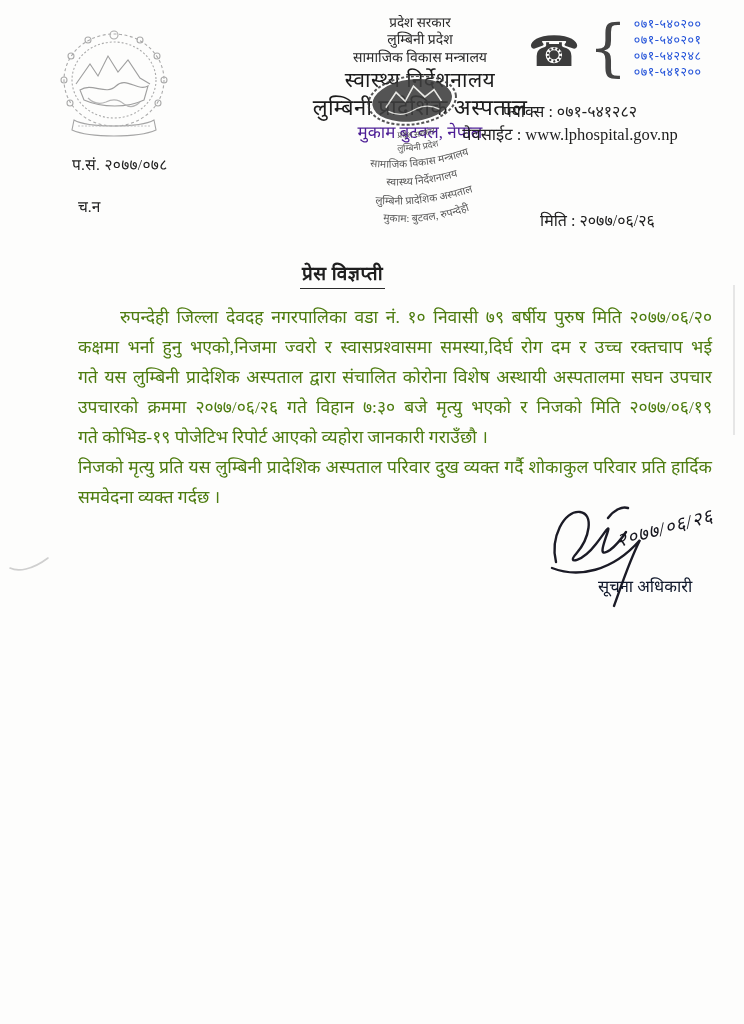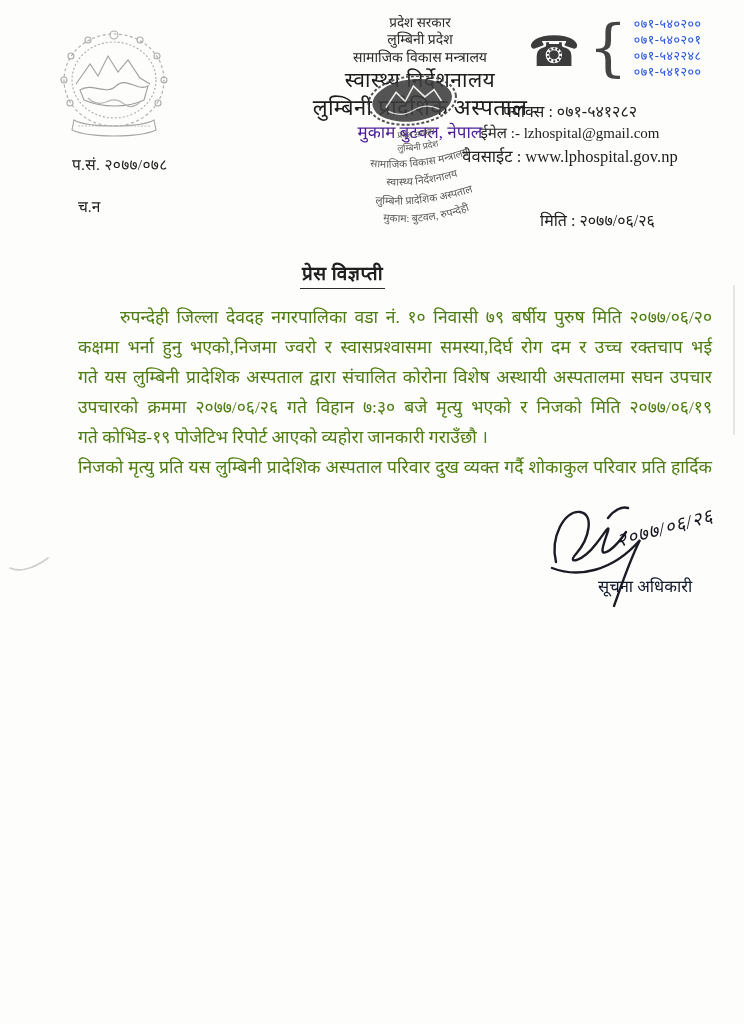--- a/index.html
+++ b/index.html
@@ -120,39 +120,39 @@
     <div class="phone-list">
       <div>०७१-५४०२००</div>
       <div>०७१-५४०२०१</div>
       <div>०७१-५४२२४८</div>
       <div>०७१-५४१२००</div>
     </div>
   </div>
 
   <div class="contact-block">
     <div class="fax">फ्याक्स : ०७१-५४१२८२</div>
-    <div class="email">ईमेल :- lzhospital@gmail.com</div>
     <div class="website">वेवसाईट : www.lphospital.gov.np</div>
   </div>
 
   <div class="ref-no">प.सं. २०७७/०७८</div>
   <div class="dispatch-no">च.न</div>
   <div class="date-line">मिति : २०७७/०६/२६</div>
 
   <div class="title-wrap">
     <span class="title">प्रेस विज्ञप्ती</span>
   </div>
 
   <div class="body-text">
     <div class="bline jl first">रुपन्देही जिल्ला देवदह नगरपालिका वडा नं. १० निवासी ७९ बर्षीय पुरुष मिति २०७७/०६/२०</div>
     <div class="bline jl">कक्षमा भर्ना हुनु भएको,निजमा ज्वरो र स्वासप्रश्वासमा समस्या,दिर्घ रोग दम र उच्च रक्तचाप भई</div>
     <div class="bline jl">गते यस लुम्बिनी प्रादेशिक अस्पताल द्वारा संचालित कोरोना विशेष अस्थायी अस्पतालमा सघन उपचार</div>
     <div class="bline jl">उपचारको क्रममा २०७७/०६/२६ गते विहान ७:३० बजे मृत्यु भएको र निजको मिति २०७७/०६/१९</div>
     <div class="bline">गते कोभिड-१९ पोजेटिभ रिपोर्ट आएको व्यहोरा जानकारी गराउँछौ ।</div>
     <div class="bline jl">निजको मृत्यु प्रति यस लुम्बिनी प्रादेशिक अस्पताल परिवार दुख व्यक्त गर्दै शोकाकुल परिवार प्रति हार्दिक</div>
+    <div class="bline">समवेदना व्यक्त गर्दछ ।</div>
   </div>
 
   <div class="sig-area">
     <svg class="sig-svg" width="196" height="110" viewBox="0 0 196 110">
       <g fill="none" stroke="#1b1b26" stroke-width="2.4" stroke-linecap="round">
         <path d="M8,64 C2,40 16,12 32,14 C46,16 42,40 28,56 C18,67 34,64 48,46 C58,33 63,24 59,36 C55,48 50,60 62,52 C70,46 74,40 78,34"></path>
         <path d="M4,70 C30,80 64,74 92,42 C80,66 72,92 66,108"></path>
         <path d="M60,20 C66,12 74,8 80,10"></path>
       </g>
     </svg>

